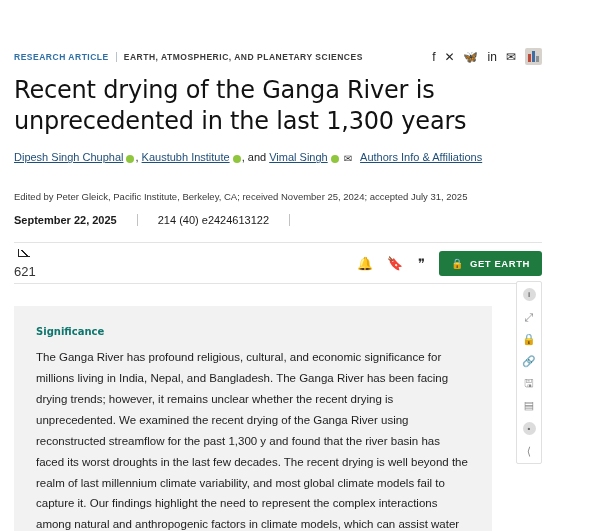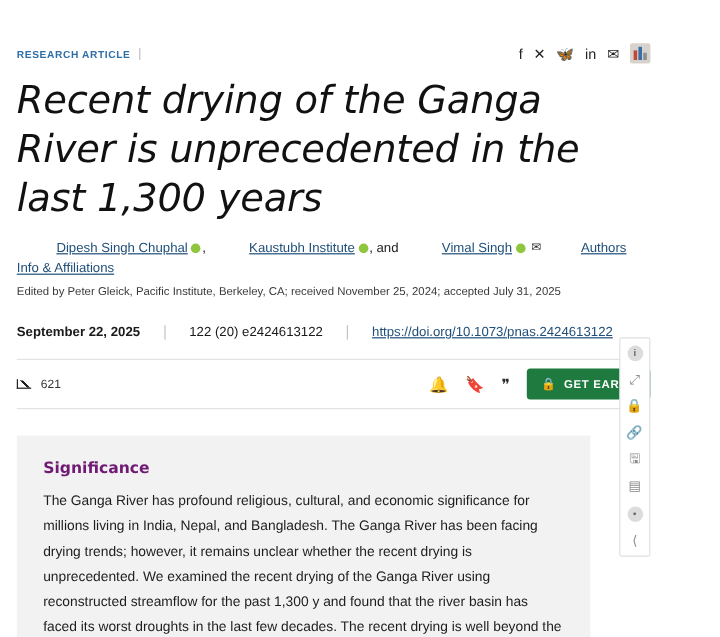--- a/index.html
+++ b/index.html
@@ -12,21 +12,21 @@
     background: #ffffff;
     font-family: "Liberation Sans", sans-serif;
     color: #1a1a1a;
     overflow: hidden;
   }
   .page {
     position: relative;
     width: 556px;
     height: 531px;
     box-sizing: border-box;
-    padding: 0 14px;
+    padding: 12px 14px;
   }
 
   
   .top-row {
     display: flex;
     align-items: center;
     justify-content: space-between;
     padding-top: 36px;
   }
   .kicker {
@@ -80,41 +80,39 @@
     height: 11px;
     background:
       linear-gradient(#c04a3a, #c04a3a) 0 3px / 3px 8px no-repeat,
       linear-gradient(#3b6ea5, #3b6ea5) 4px 0 / 3px 11px no-repeat,
       linear-gradient(#8a8f94, #8a8f94) 8px 5px / 3px 6px no-repeat;
   }
 
   
   h1.title {
     font-family: "DejaVu Sans", sans-serif;
-    font-size: 32px;
+    font-size: 24px;
     line-height: 1.28;
     font-weight: normal;
     margin: 10px 0 0 0;
     letter-spacing: -0.2px;
     color: #111;
     max-width: 470px;
-    font-style: italic;
   }
 
   
   .authors {
     margin-top: 13px;
     font-size: 11px;
     line-height: 1.6;
     color: #222;
   }
   .authors a {
     color: #1f4e79;
     text-decoration: underline;
-    margin-left: 33px;
   }
   .orcid {
     display: inline-block;
     width: 8px;
     height: 8px;
     border-radius: 50%;
     background: #8fc63d;
     margin: 0 1px 0 3px;
     vertical-align: middle;
   }
@@ -123,27 +121,27 @@
     font-size: 10px;
     color: #333;
     margin-left: 4px;
     vertical-align: middle;
   }
   .affil-link {
     margin-left: 8px;
   }
 
   .edited {
-    margin-top: 4px;
+    margin-top: 24px;
     font-size: 9.5px;
     color: #3a3a3a;
   }
 
   .pubrow {
-    margin-top: 22px;
+    margin-top: 12px;
     font-size: 11px;
     color: #1a1a1a;
     display: flex;
     align-items: center;
     gap: 20px;
   }
   .pubrow .date {
     font-weight: bold;
   }
   .pubrow .sep {
@@ -165,22 +163,23 @@
     justify-content: space-between;
     border-top: 1px solid #e3e3e3;
     border-bottom: 1px solid #e3e3e3;
     padding: 9px 0;
     height: 22px;
   }
   .metric {
     display: flex;
     align-items: center;
     gap: 6px;
-    font-size: 10px;
+    font-size: 13px;
     color: #333;
+    flex-direction: column;
   }
   .metric .spark {
     display: inline-block;
     width: 14px;
     height: 10px;
     position: relative;
   }
   .metric .spark::before {
     content: "";
     position: absolute;
@@ -230,23 +229,23 @@
   
   .significance {
     margin-top: 22px;
     background: #f2f2f2;
     padding: 20px 22px 18px 22px;
     width: 478px;
     box-sizing: border-box;
   }
   .significance h2 {
     font-family: "DejaVu Sans", sans-serif;
-    font-size: 13px;
+    font-size: 10px;
     margin: 0 0 10px 0;
-    color: #701a75;
+    color: #0f766e;
   }
   .significance p {
     font-size: 11.5px;
     line-height: 1.82;
     margin: 0;
     color: #1d1d1d;
   }
 
   
   .rail {
@@ -284,20 +283,21 @@
 </style>
 </head>
 <body>
 
 <div class="page">
 
   <div class="top-row">
     <div class="kicker">
       <span class="type">RESEARCH ARTICLE</span>
       <span class="divider"></span>
+      <span class="subject">EARTH, ATMOSPHERIC, AND PLANETARY SCIENCES</span>
     </div>
     <div class="share-icons">
       <span>f</span>
       <span>✕</span>
       <span>🦋</span>
       <span>in</span>
       <span>✉</span>
       <span class="pill">
           <span class="bars"></span>
         </span>
@@ -308,23 +308,22 @@
 
   <div class="authors">
     <a href="#">Dipesh Singh Chuphal</a><span class="orcid"></span><span>, </span><a href="#">Kaustubh Institute</a><span class="orcid"></span><span>, and </span><a href="#">Vimal Singh</a><span class="orcid"></span><span class="mail-ico">✉</span><a class="affil-link" href="#">Authors Info &amp; Affiliations</a>
   </div>
 
   <div class="edited">Edited by Peter Gleick, Pacific Institute, Berkeley, CA; received November 25, 2024; accepted July 31, 2025</div>
 
   <div class="pubrow">
     <span class="date">September 22, 2025</span>
     <span class="sep"></span>
-    <span>122 (20) e2424613122</span>
+    <span>214 (40) e2424613122</span>
     <span class="sep"></span>
-    <span class="doi"><a href="#">https://doi.org/10.1073/pnas.2424613122</a></span>
   </div>
 
   <div class="action-bar">
     <div class="metric">
       <span class="spark"></span>
       <span>621</span>
     </div>
     <div class="actions">
       <span class="ico">🔔</span>
       <span class="ico">🔖</span>

